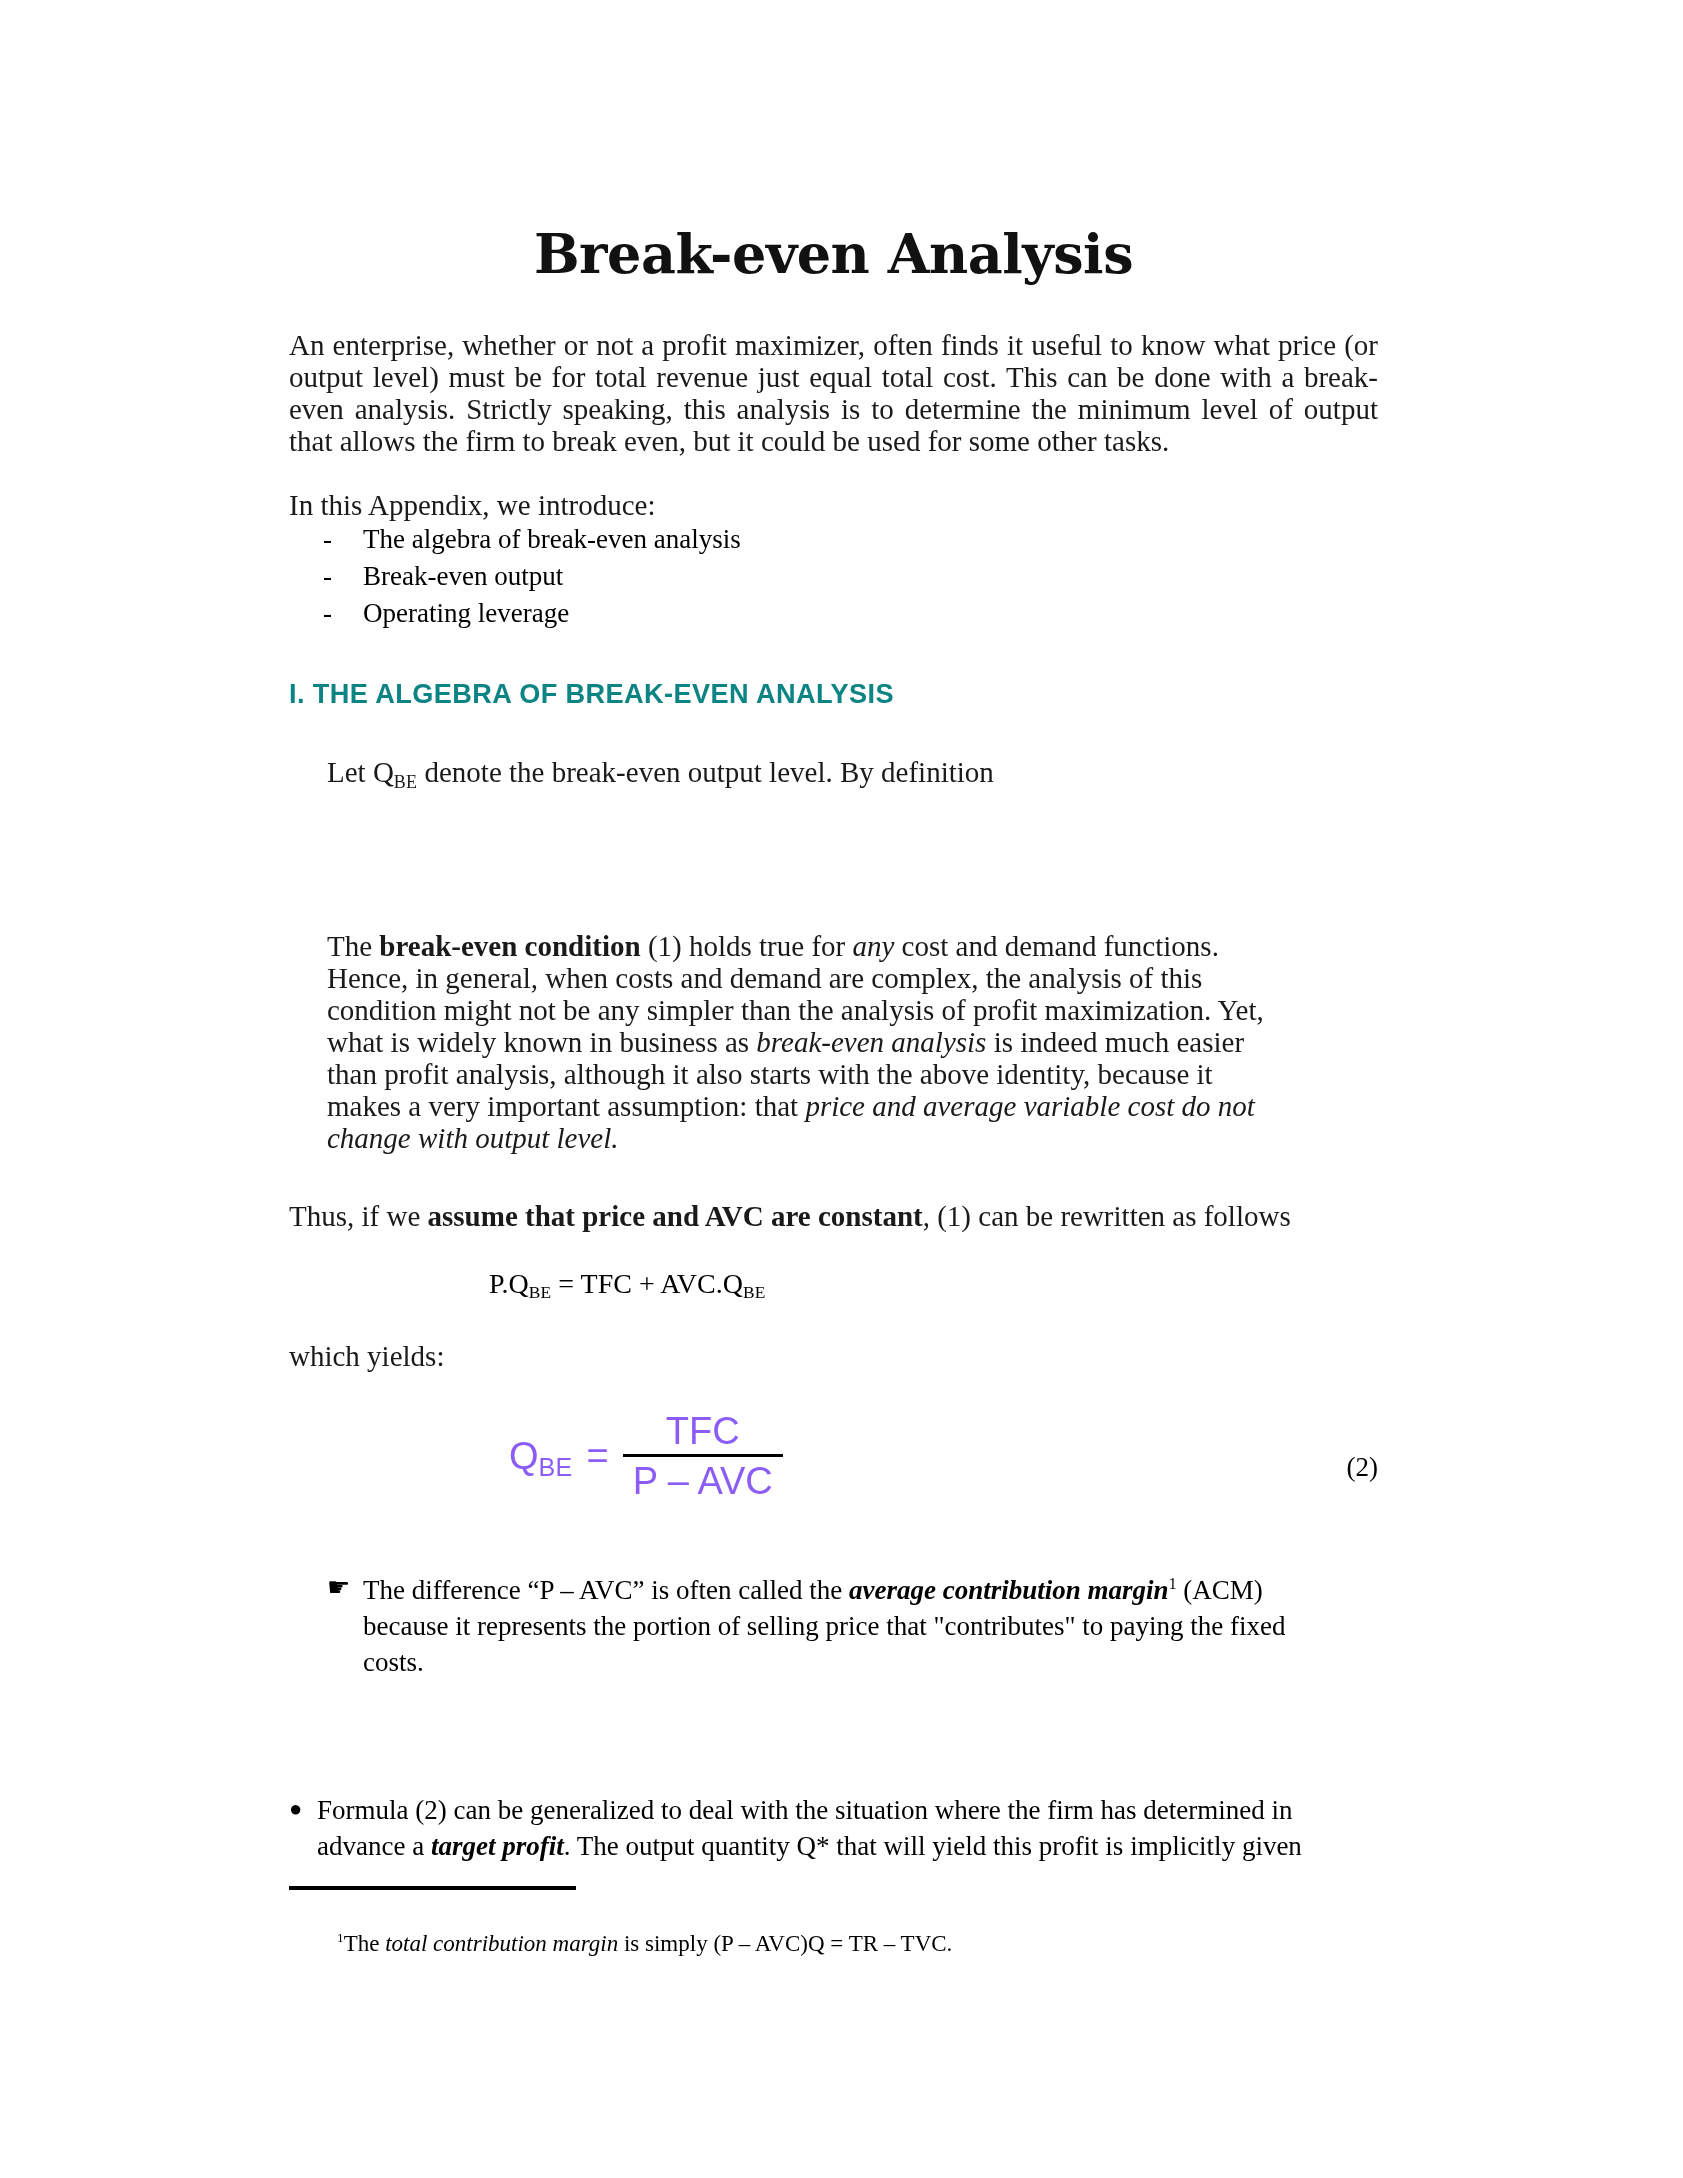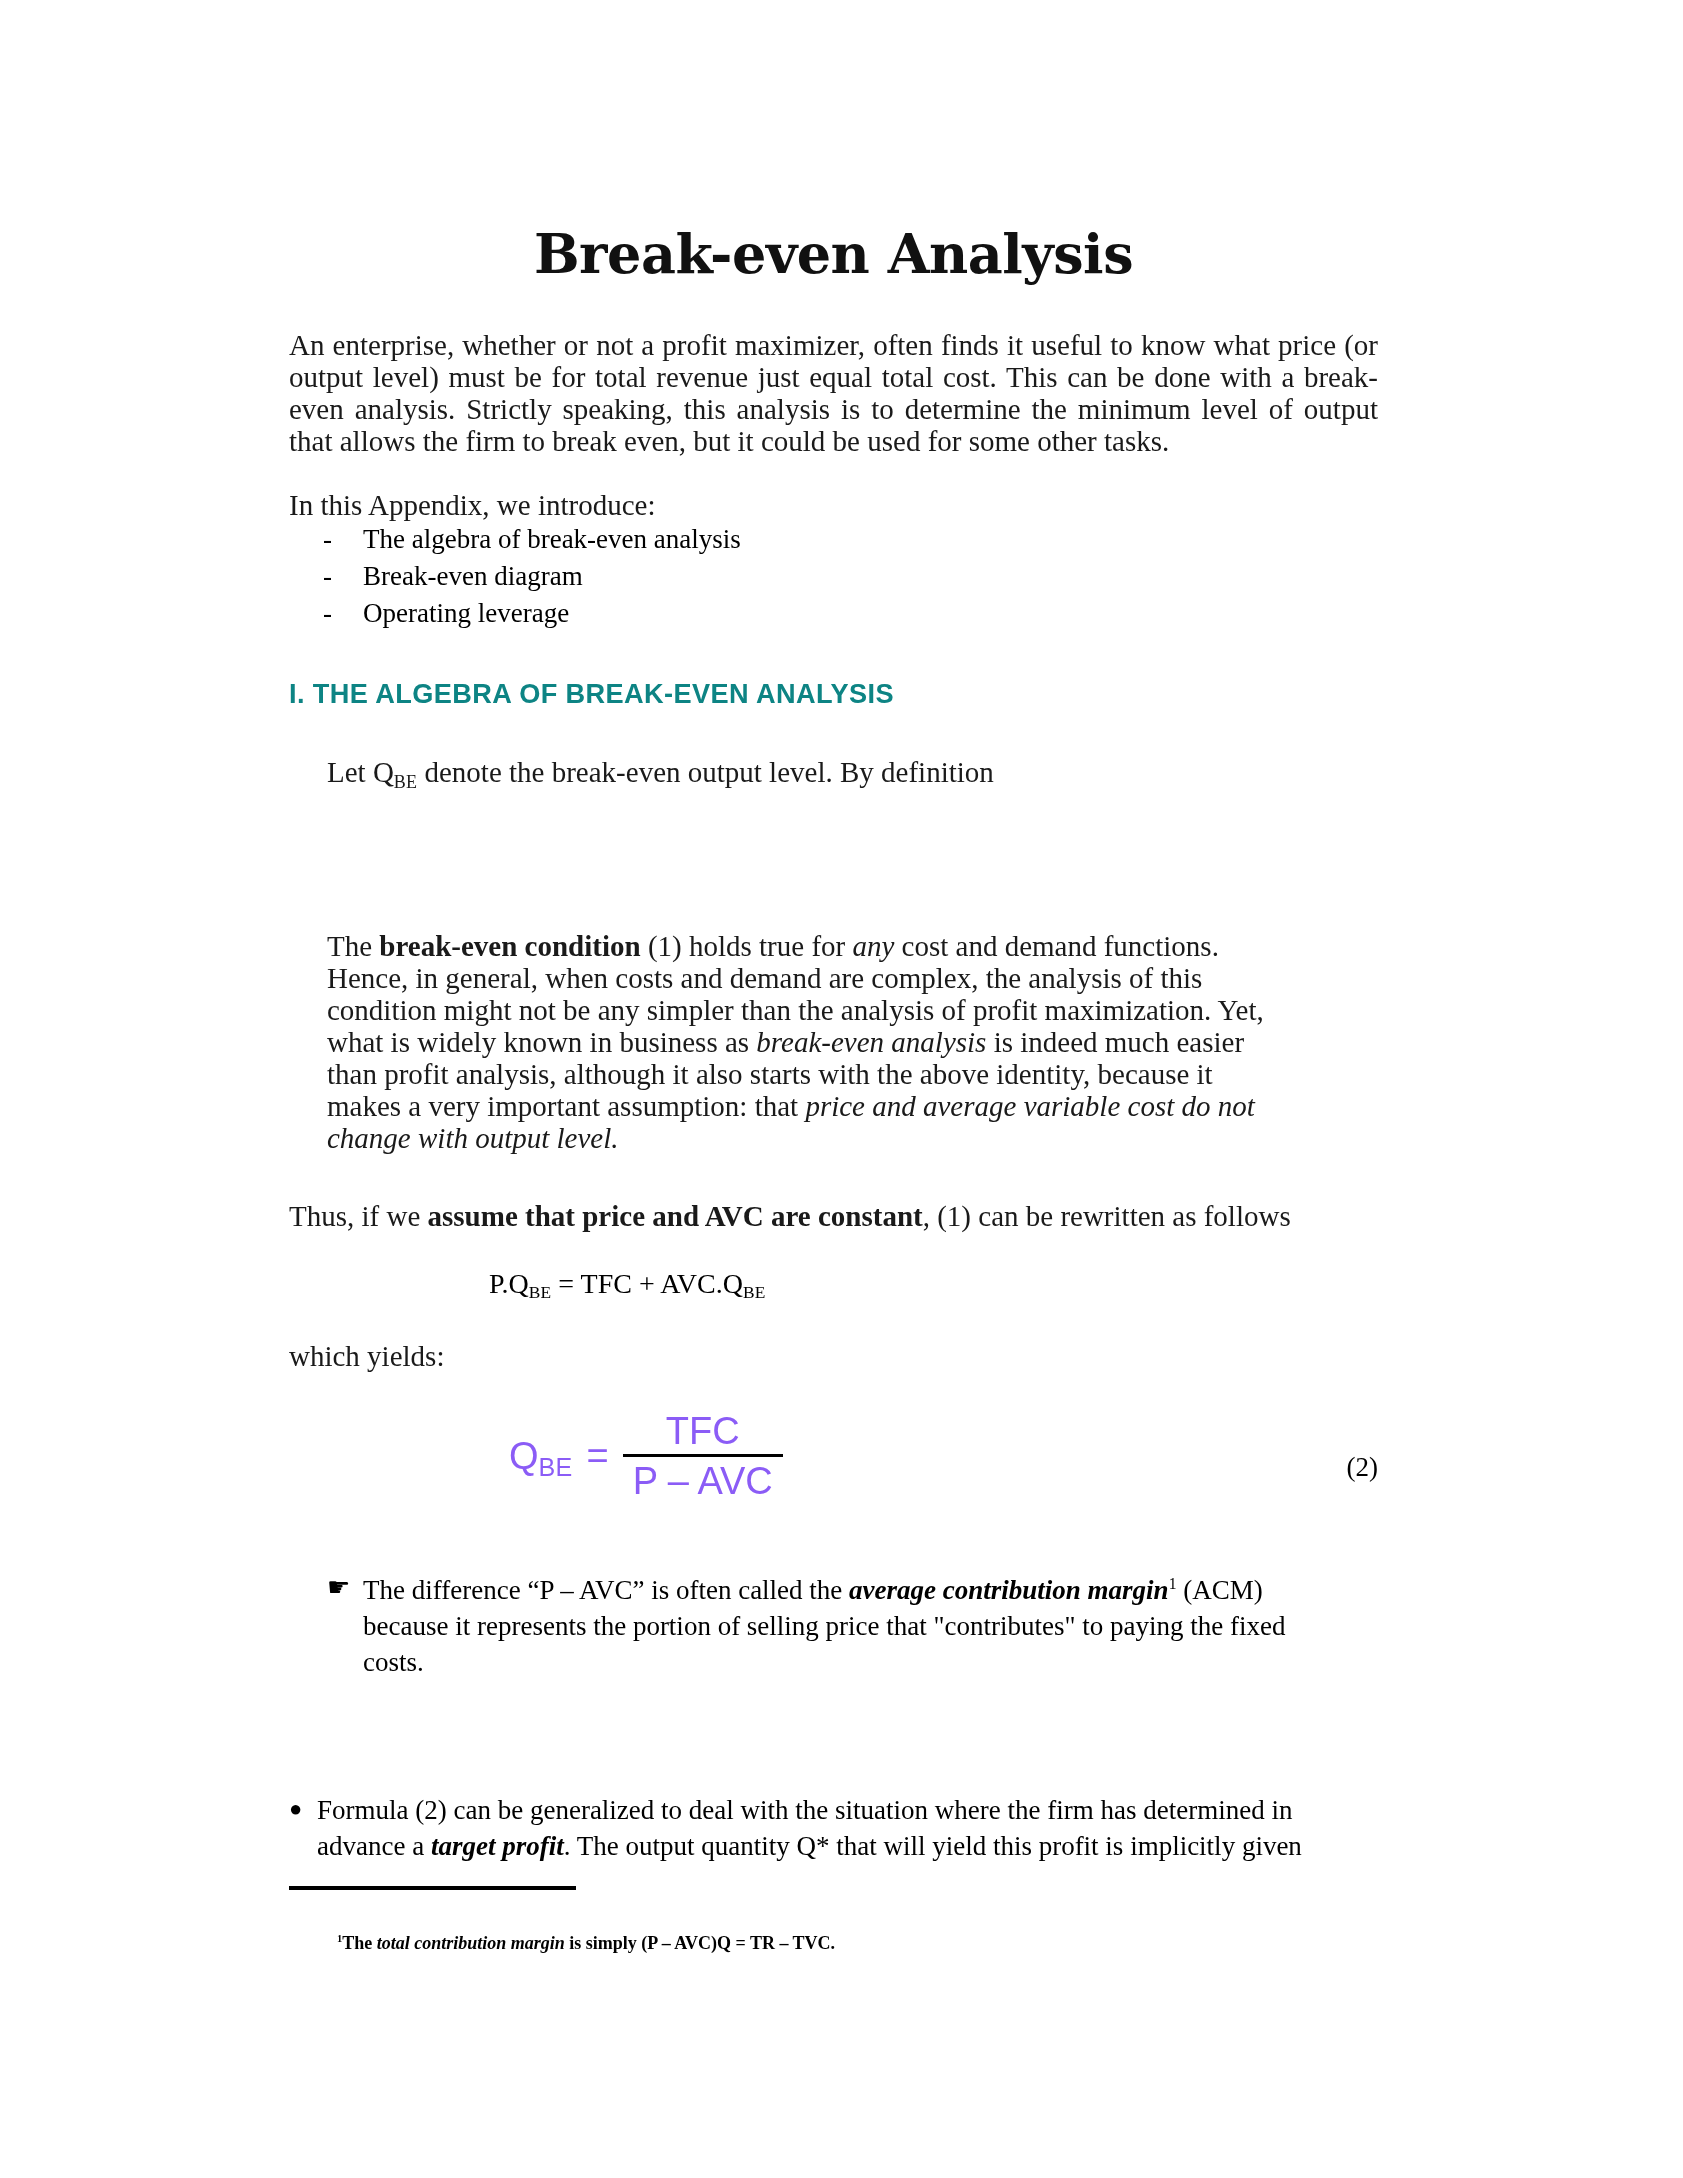--- a/index.html
+++ b/index.html
@@ -200,24 +200,23 @@
     top: 1886px;
     width: 1089px;
   }
   .footnote-rule {
     width: 287px;
     height: 4px;
     background: #000;
     margin: 0 0 38px 0;
   }
   .footnote-text {
-    font-size: 18px;
+    font-size: 23px;
     line-height: 31px;
     padding-left: 48px;
-    font-weight: bold;
   }
   b { font-weight: 700; }
   i { font-style: italic; }
 </style>
 </head>
 <body>
 
 <div class="page">
 
   <div class="content">
@@ -232,21 +231,21 @@
 
     <p class="para">In this Appendix, we introduce:</p>
 
     <ul class="intro-list">
       <li>
         <span class="dash">-</span>
         <span>The algebra of break-even analysis</span>
       </li>
       <li>
         <span class="dash">-</span>
-        <span>Break-even diagram</span>
+        <span>Break-even output</span>
       </li>
       <li>
         <span class="dash">-</span>
         <span>Operating leverage</span>
       </li>
     </ul>
 
     <div class="gap-lg"></div>
 
     <h2 class="section-heading">I.  THE ALGEBRA OF BREAK-EVEN ANALYSIS</h2>

